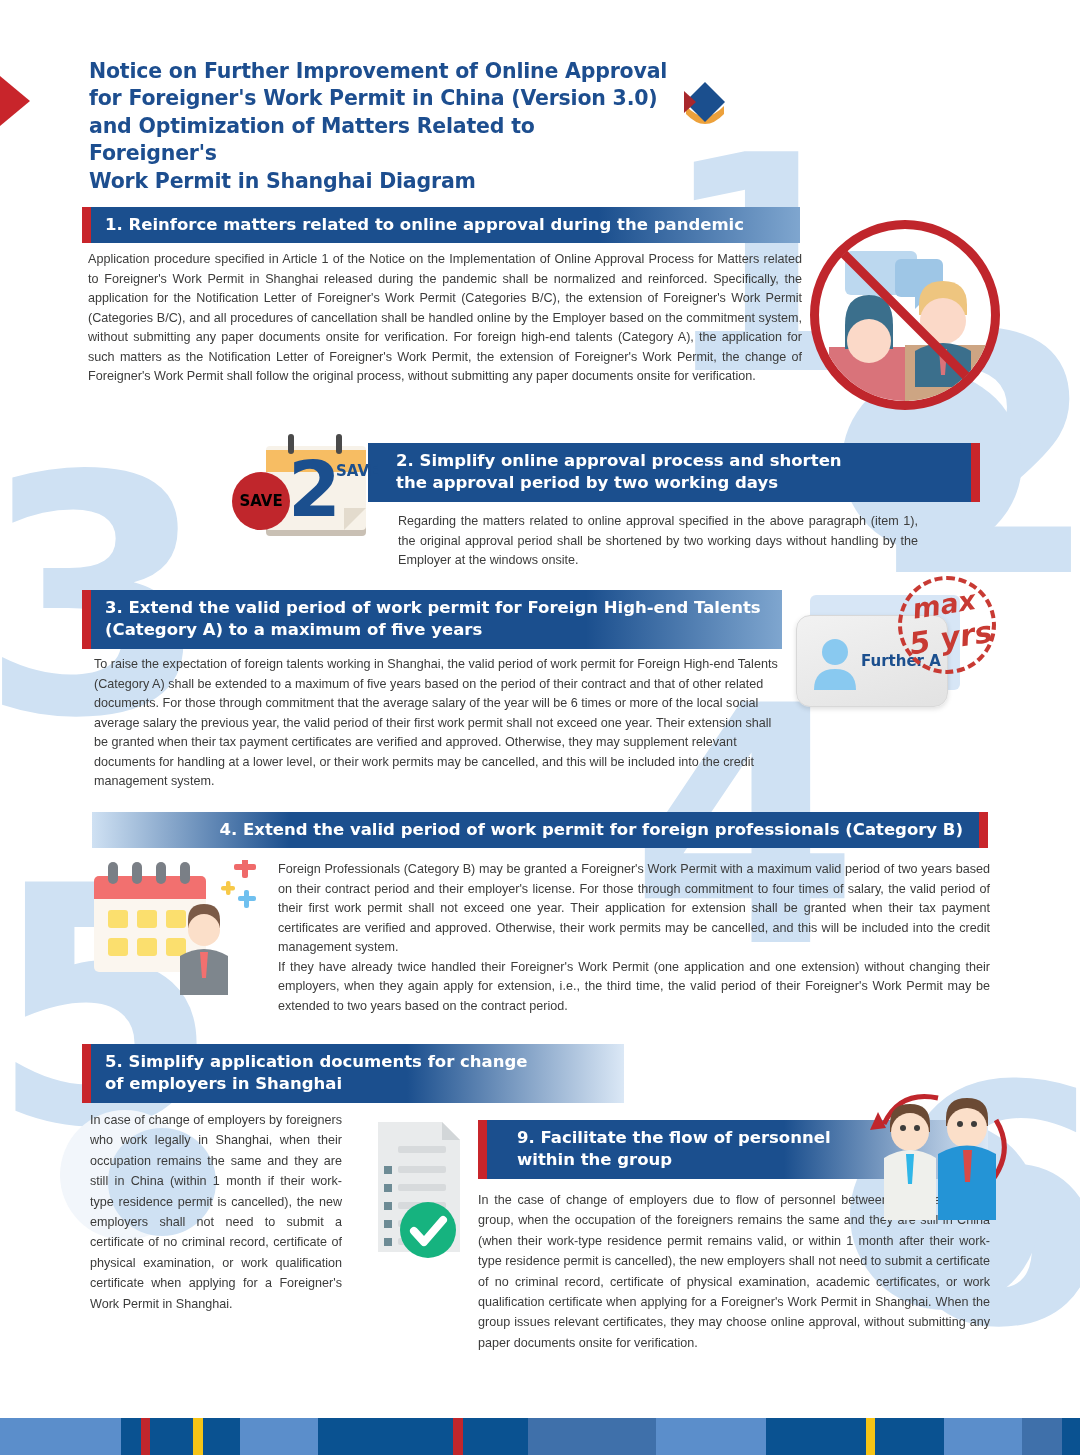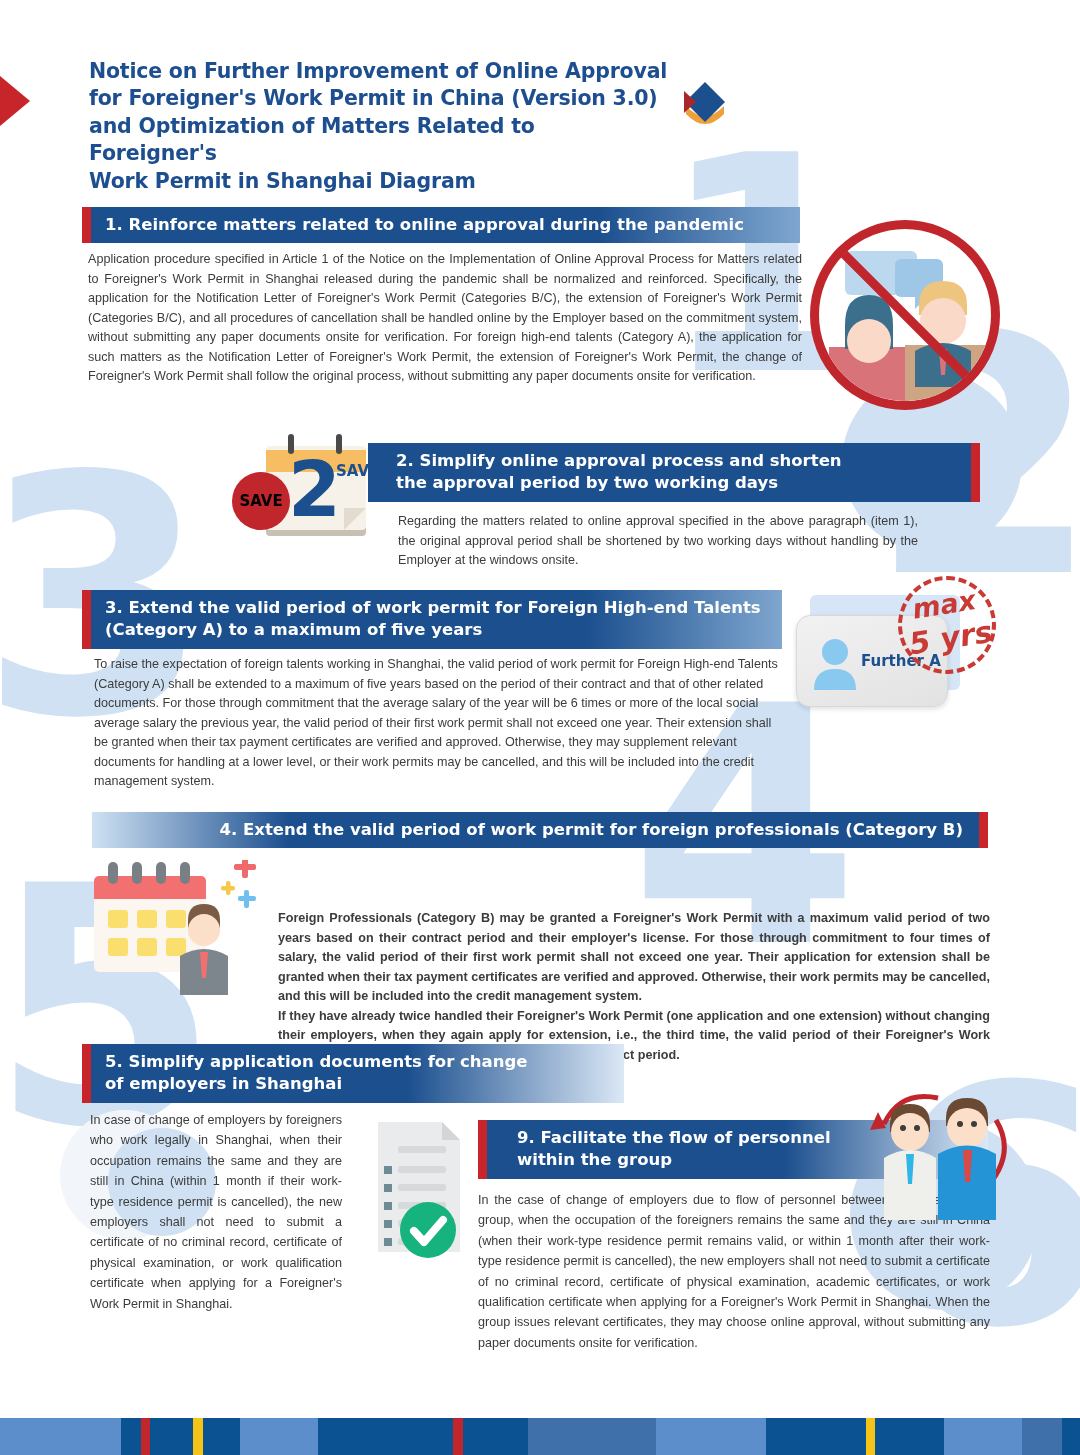--- a/index.html
+++ b/index.html
@@ -312,21 +312,21 @@
     <div class="t2">5 yrs</div>
   </div>
 
   <div class="banner g-mid" style="left:92px; top:812px; width:896px;">
     <div class="fill">
       <h2 style="margin-left:auto; padding-right:16px;">4. Extend the valid period of work permit for foreign professionals (Category B)</h2>
     </div>
     <div class="tick-right"></div>
   </div>
 
-  <div class="body-text" style="left:278px; top:909px; width:712px;font-weight:bold;">
+  <div class="body-text" style="left:278px; top:860px; width:712px;">
     <p>Foreign Professionals (Category B) may be granted a Foreigner's Work Permit with a maximum valid period of two years based on their contract period and their employer's license. For those through commitment to four times of salary, the valid period of their first work permit shall not exceed one year. Their application for extension shall be granted when their tax payment certificates are verified and approved. Otherwise, their work permits may be cancelled, and this will be included into the credit management system.</p>
     <p>If they have already twice handled their Foreigner's Work Permit (one application and one extension) without changing their employers, when they again apply for extension, i.e., the third time, the valid period of their Foreigner's Work Permit may be extended to two years based on the contract period.</p>
   </div>
 
   <svg class="cal4" viewBox="0 0 175 135">
     <rect x="2" y="16" width="112" height="96" rx="5" fill="#fbf6ef"></rect>
     <path d="M2 21 a5 5 0 0 1 5 -5 h102 a5 5 0 0 1 5 5 v18 h-112 z" fill="#f2706f"></path>
     <rect x="16" y="2" width="10" height="22" rx="5" fill="#7a7f86"></rect>
     <rect x="40" y="2" width="10" height="22" rx="5" fill="#7a7f86"></rect>
     <rect x="64" y="2" width="10" height="22" rx="5" fill="#7a7f86"></rect>

